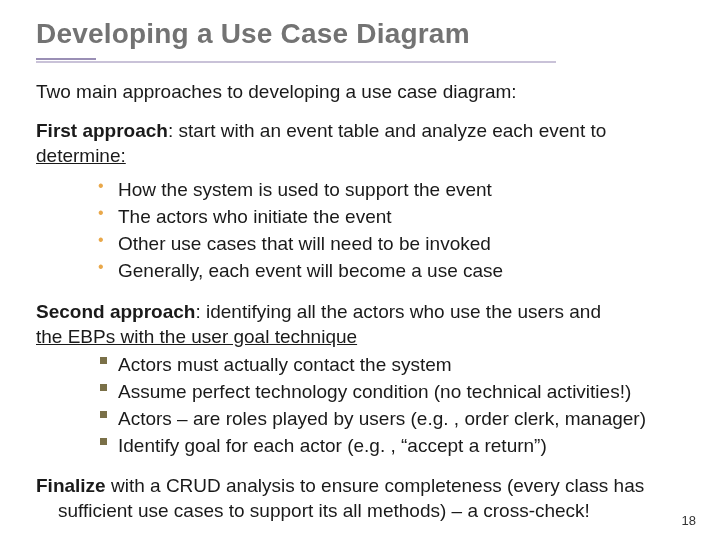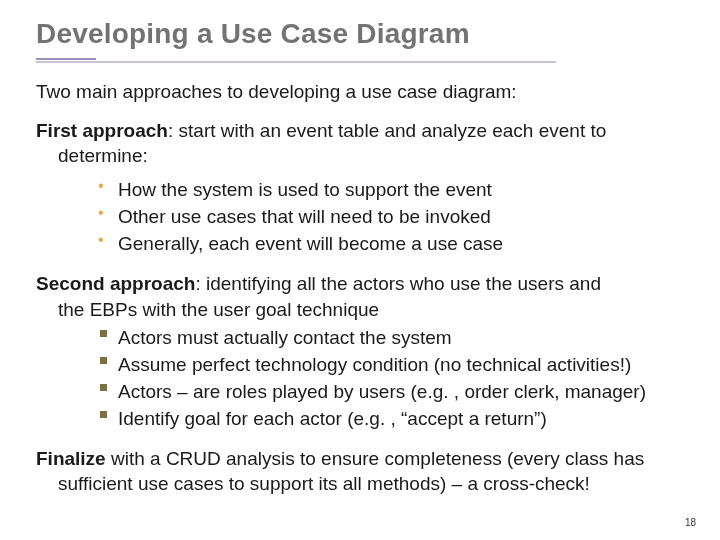--- a/index.html
+++ b/index.html
@@ -51,21 +51,21 @@
     margin: 0 0 14px 0;
   }
   .lead {
     margin: 0 0 2px 0;
   }
   .lead .label {
     font-weight: bold;
   }
   .lead .indent2 {
     display: block;
-    margin-left: 22px;
+    text-decoration: underline;
   }
   ul.bullets {
     list-style: none;
     margin: 8px 0 0 0;
     padding: 0 0 0 62px;
   }
   ul.bullets li {
     position: relative;
     padding: 1px 0 1px 20px;
   }
@@ -103,21 +103,21 @@
     font-weight: bold;
   }
   .finalize .indent2 {
     display: block;
     margin-left: 22px;
   }
   .pagenum {
     position: absolute;
     right: 24px;
     bottom: 12px;
-    font-size: 10px;
+    font-size: 13px;
     color: #333;
   }
 </style>
 </head>
 <body>
 
 <div class="slide">
 
   <h1>Developing a Use Case Diagram</h1>
 
@@ -130,20 +130,21 @@
 
     <p class="intro">Two main approaches to developing a use case diagram:</p>
 
     <div class="approach">
       <p class="lead">
         <span class="label">First approach</span><span>: start with an event table and analyze each event to</span>
         <span class="indent2">determine:</span>
       </p>
       <ul class="bullets orange">
         <li>How the system is used to support the event</li>
+        <li>The actors who initiate the event</li>
         <li>Other use cases that will need to be invoked</li>
         <li>Generally, each event will become a use case</li>
       </ul>
     </div>
 
     <div class="approach">
       <p class="lead">
         <span class="label">Second approach</span><span>: identifying all the actors who use the users and</span>
         <span class="indent2">the EBPs with the user goal technique</span>
       </p>

